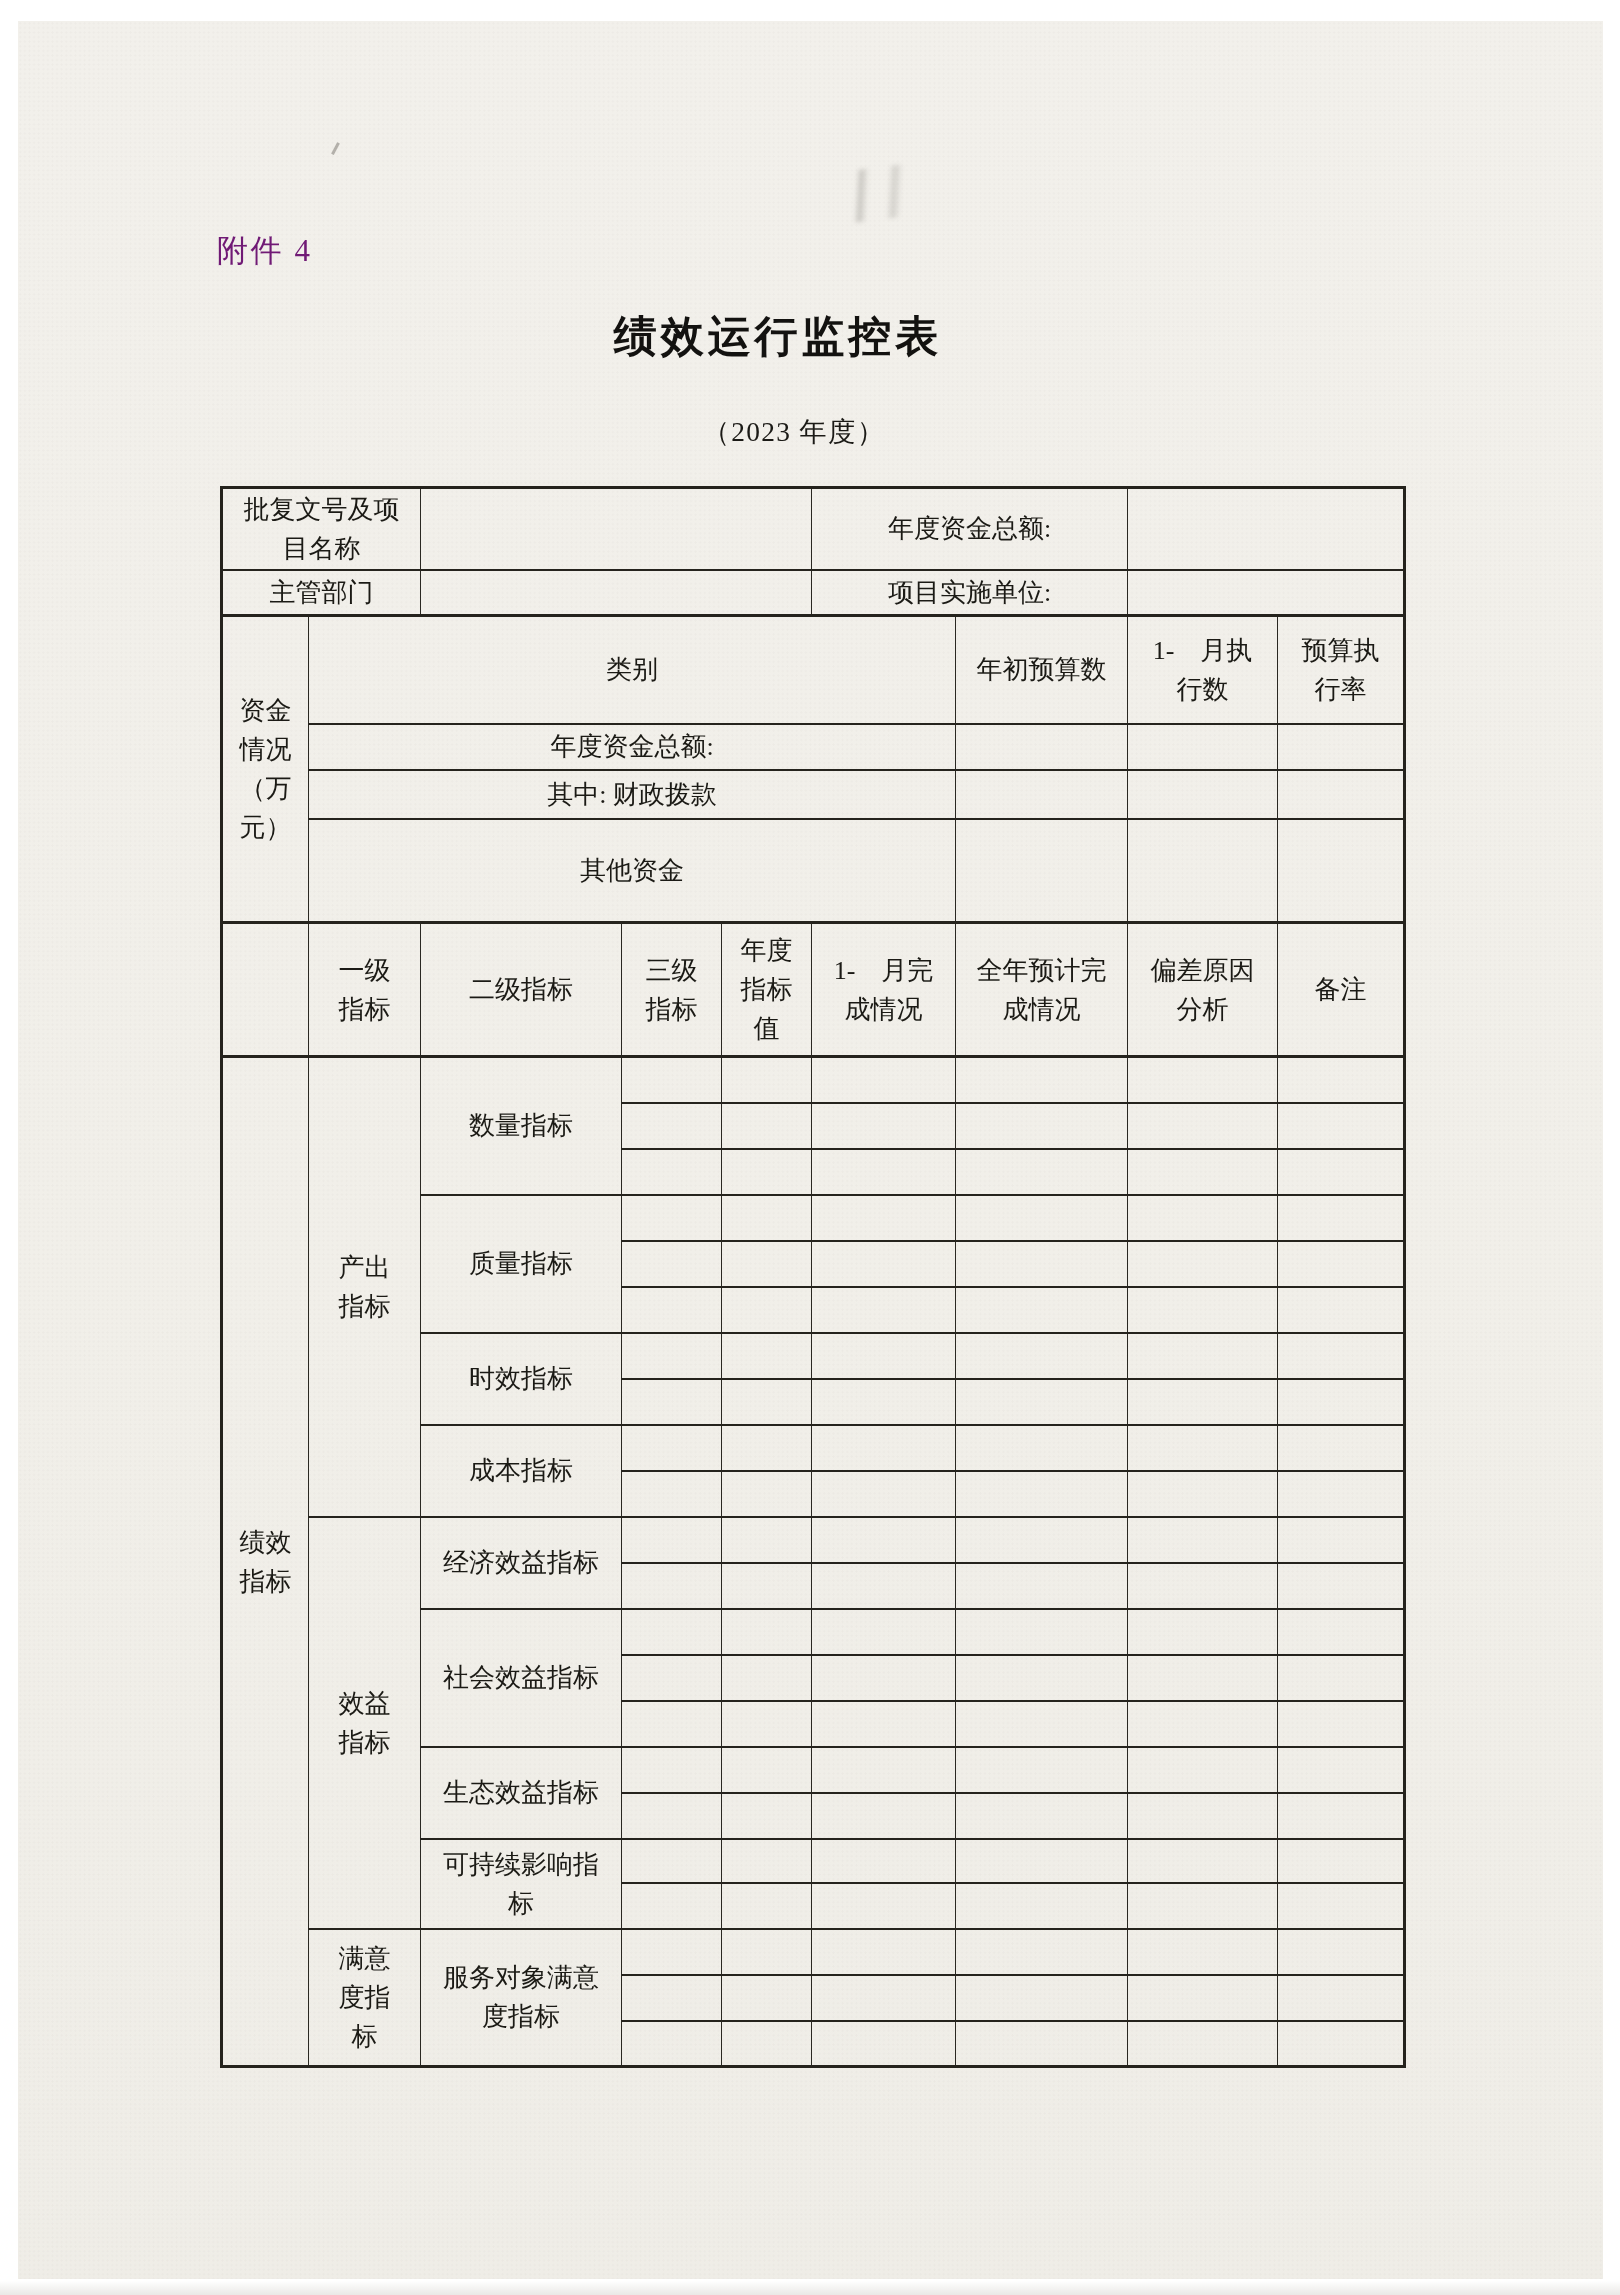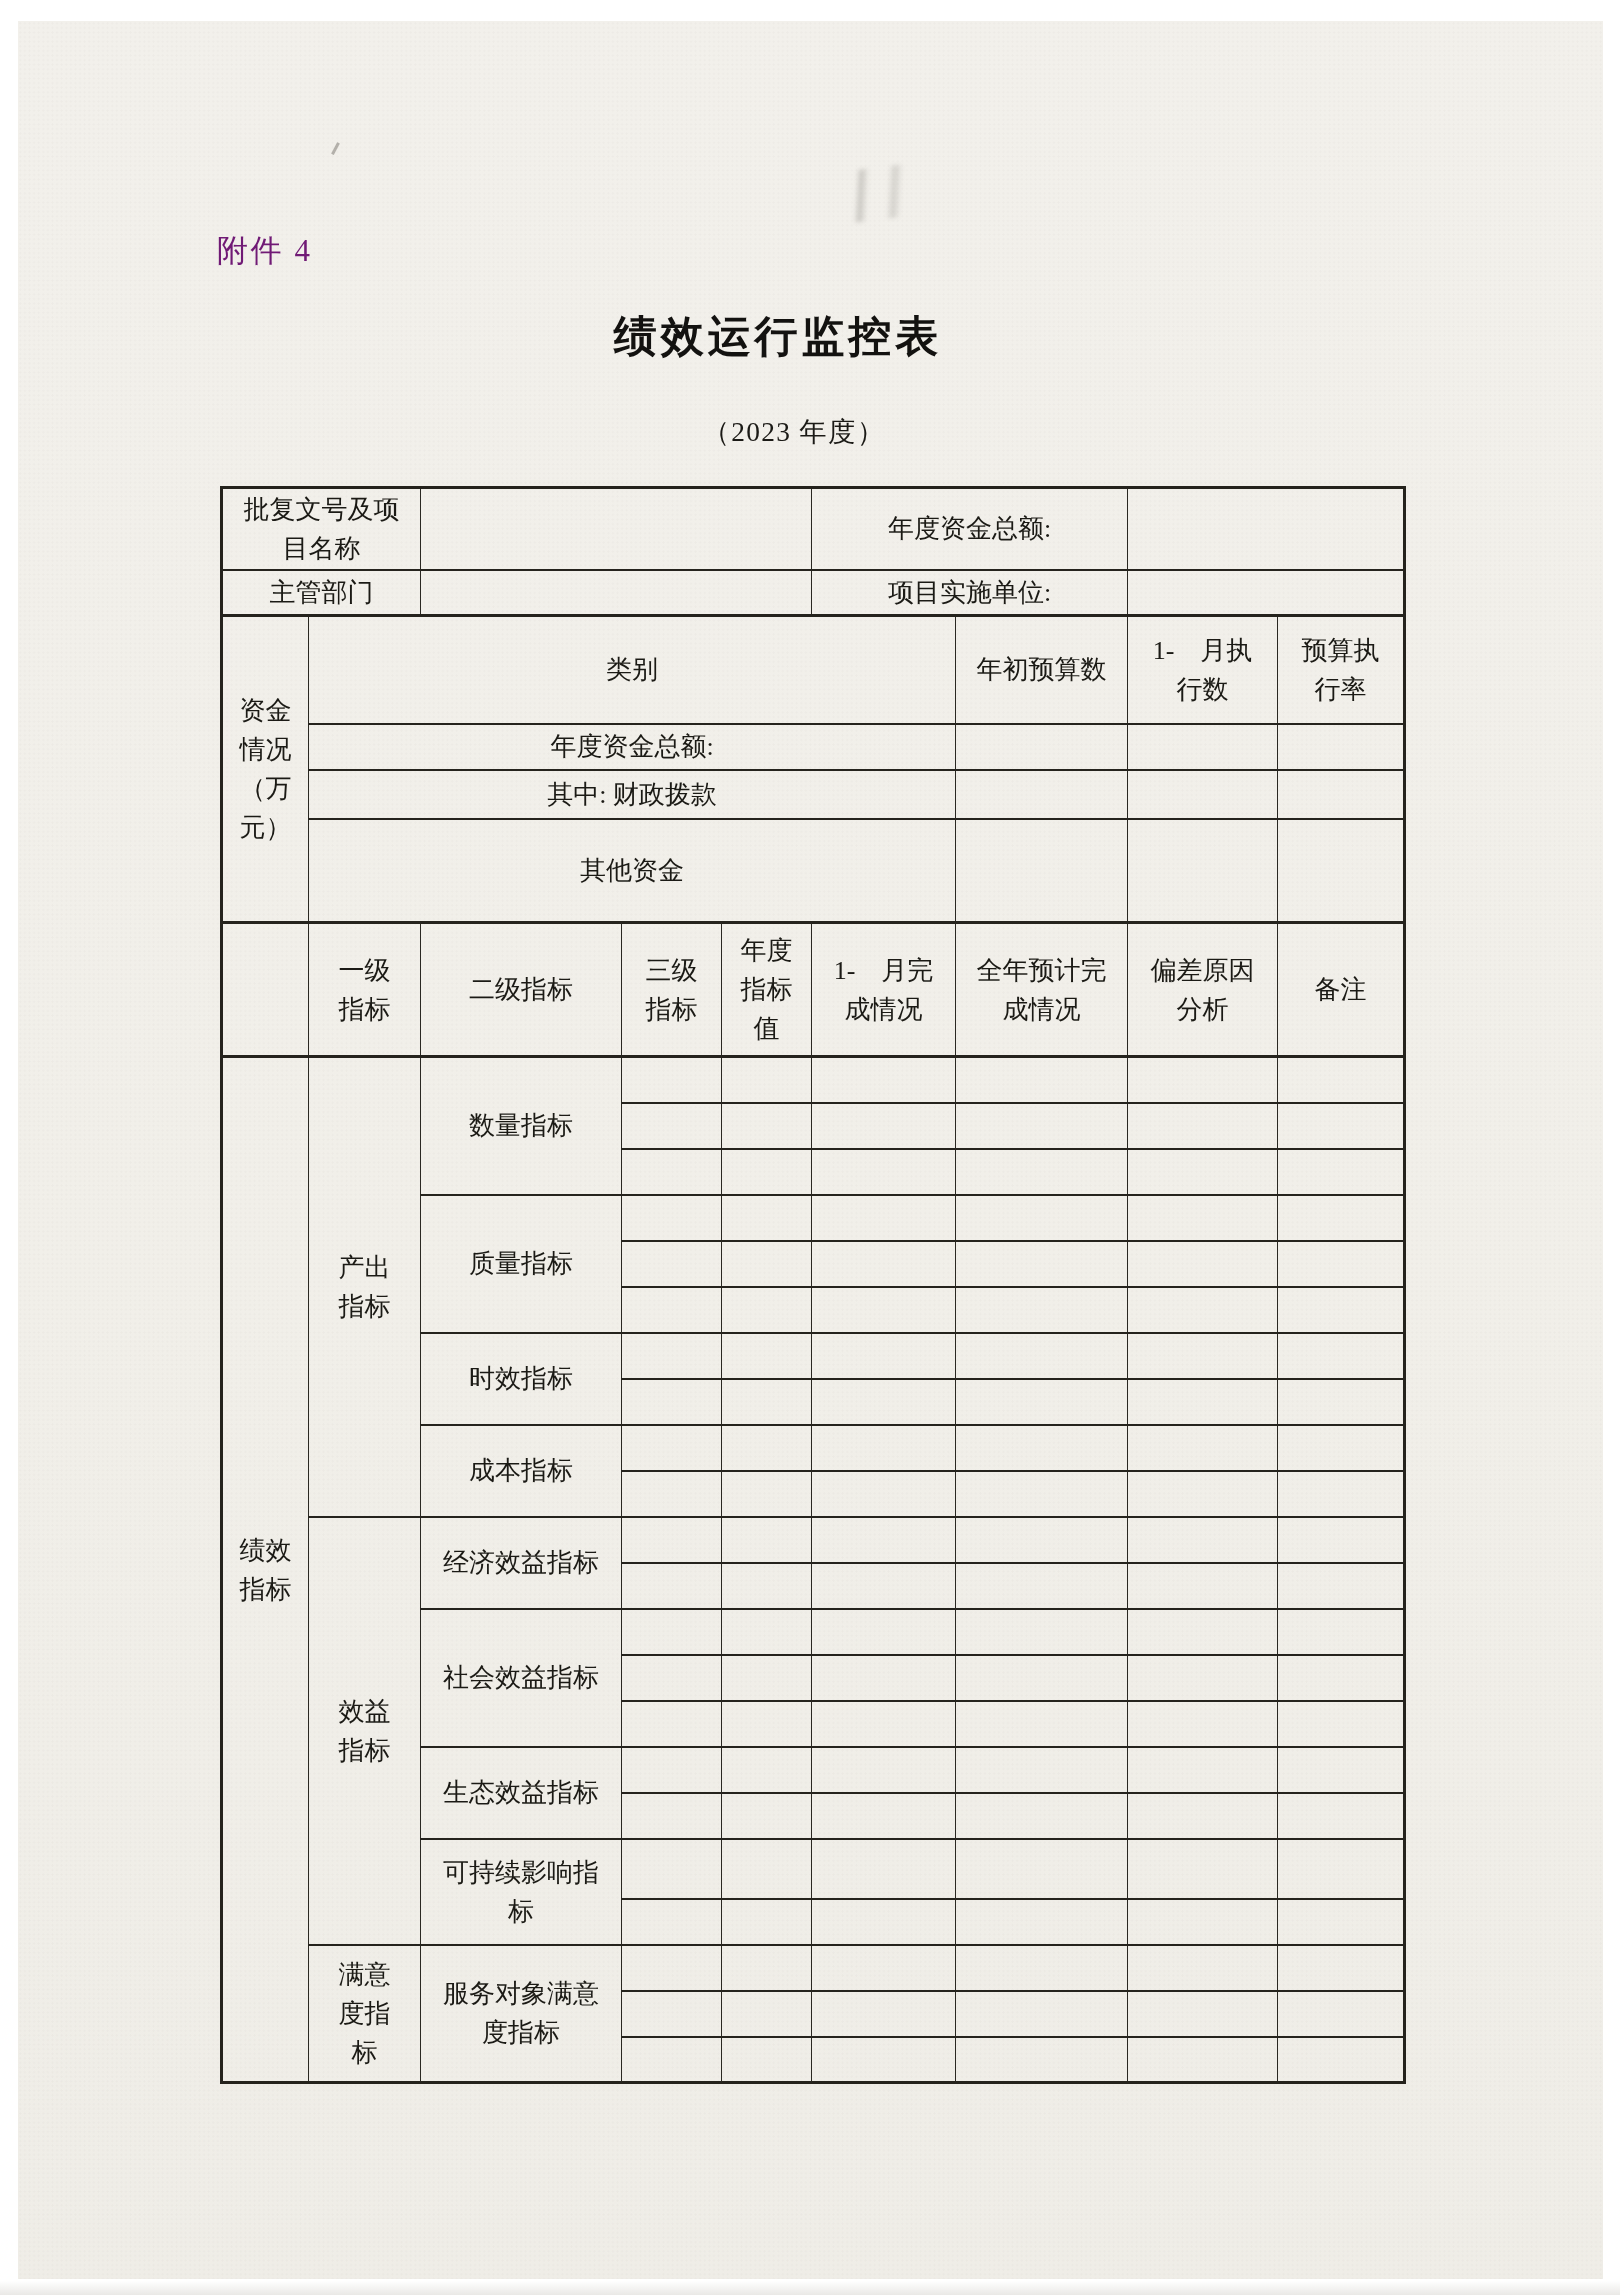--- a/index.html
+++ b/index.html
@@ -326,21 +326,21 @@
         <td></td>
       </tr>
       <tr style="height: 46px;">
         <td></td>
         <td></td>
         <td></td>
         <td></td>
         <td></td>
         <td></td>
       </tr>
-      <tr style="height: 60px; margin-top: 32px;">
+      <tr style="height: 44px; margin-top: 32px;">
         <td rowspan="2" class="pre">可持续影响指
 标</td>
         <td></td>
         <td></td>
         <td></td>
         <td></td>
         <td></td>
         <td></td>
       </tr>
       <tr style="height: 46px;">

